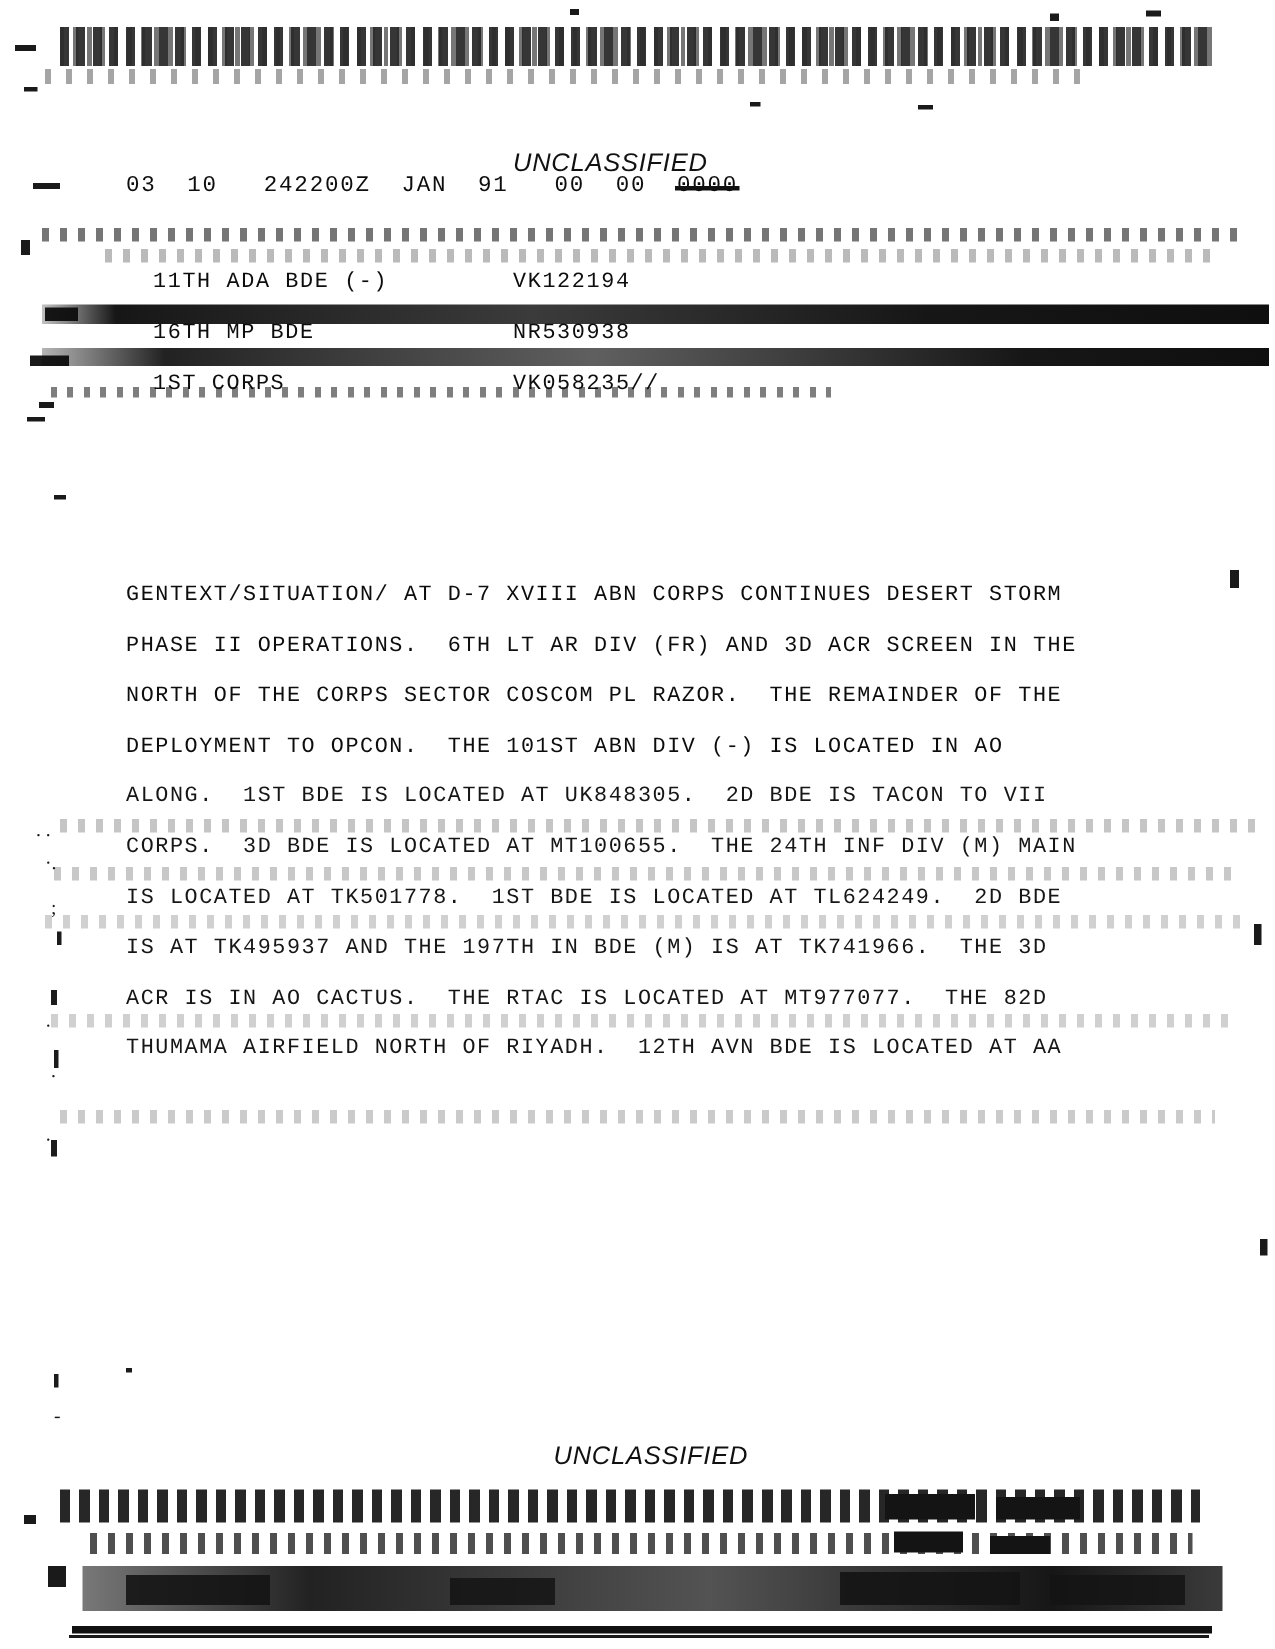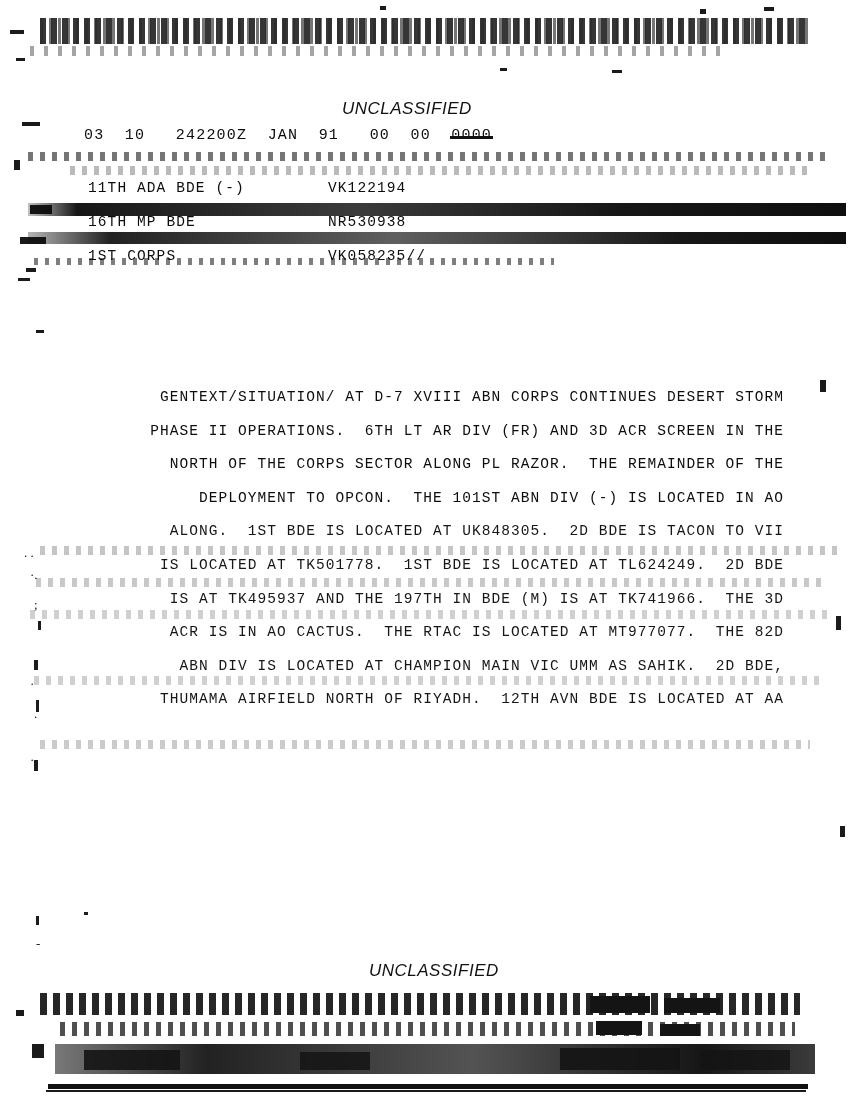--- a/index.html
+++ b/index.html
@@ -153,21 +153,21 @@
     color: #111;
     font-weight: 500;
     font-style: italic;
   }
   #classif-top { left: 342px; top: 99px; }
   #classif-bottom { left: 369px; top: 961px; }
 
   .hdr-line {
     position: absolute;
     left: 84px;
-    top: 127px;
+    top: 115px;
     font-size: 15px;
     letter-spacing: 1.2px;
     color: #0d0d0d;
     white-space: pre;
   }
   .hdr-strike {
     position: relative;
     display: inline-block;
   }
   .hdr-strike::after {
@@ -175,21 +175,21 @@
     position: absolute;
     left: -1px;
     right: -1px;
     top: 52%;
     height: 3px;
     background: #111;
   }
 
   .unit-table {
     position: absolute;
-    left: 88px;
+    left: 102px;
     top: 180px;
     width: 640px;
     border-collapse: collapse;
   }
   .unit-table td {
     font-size: 14.5px;
     letter-spacing: 1.1px;
     color: #0d0d0d;
     padding: 0 0 18px 0;
     white-space: pre;
@@ -202,21 +202,20 @@
     left: 84px;
     top: 381px;
     width: 700px;
   }
   .body-line {
     font-size: 14.5px;
     letter-spacing: 1.05px;
     line-height: 33.6px;
     color: #0d0d0d;
     white-space: pre;
-    text-align: right;
   }
   
   .body-line.dim { color: #161616; }
 
   
   .margin-mark {
     position: absolute;
     color: #161616;
     font-family: "Liberation Serif", serif;
     font-size: 13px;
@@ -298,27 +297,27 @@
       <tr>
         <td class="unit-name">1ST CORPS</td>
         <td class="unit-grid">VK058235//</td>
       </tr>
     </tbody>
   </table>
 
   <div class="body-block">
     <div class="body-line">GENTEXT/SITUATION/ AT D-7 XVIII ABN CORPS CONTINUES DESERT STORM</div>
     <div class="body-line">PHASE II OPERATIONS.  6TH LT AR DIV (FR) AND 3D ACR SCREEN IN THE</div>
-    <div class="body-line">NORTH OF THE CORPS SECTOR ALONG PL RAZOR.  THE REMAINDER OF THE</div>
+    <div class="body-line">NORTH OF THE CORPS SECTOR COSCOM PL RAZOR.  THE REMAINDER OF THE</div>
     <div class="body-line">DEPLOYMENT TO OPCON.  THE 101ST ABN DIV (-) IS LOCATED IN AO</div>
     <div class="body-line dim">ALONG.  1ST BDE IS LOCATED AT UK848305.  2D BDE IS TACON TO VII</div>
+    <div class="body-line dim">CORPS.  3D BDE IS LOCATED AT MT100655.  THE 24TH INF DIV (M) MAIN</div>
     <div class="body-line dim">IS LOCATED AT TK501778.  1ST BDE IS LOCATED AT TL624249.  2D BDE</div>
     <div class="body-line dim">IS AT TK495937 AND THE 197TH IN BDE (M) IS AT TK741966.  THE 3D</div>
     <div class="body-line dim">ACR IS IN AO CACTUS.  THE RTAC IS LOCATED AT MT977077.  THE 82D</div>
-    <div class="body-line dim">ABN DIV IS LOCATED AT CHAMPION MAIN VIC UMM AS SAHIK.  2D BDE,</div>
     <div class="body-line dim">THUMAMA AIRFIELD NORTH OF RIYADH.  12TH AVN BDE IS LOCATED AT AA</div>
   </div>
 
   <div class="classif" id="classif-bottom">UNCLASSIFIED</div>
 
   <div class="bot-grime1"></div>
   <div class="bot-grime2"></div>
   <div class="bot-grime3"></div>
   <div class="bot-line"></div>
 

